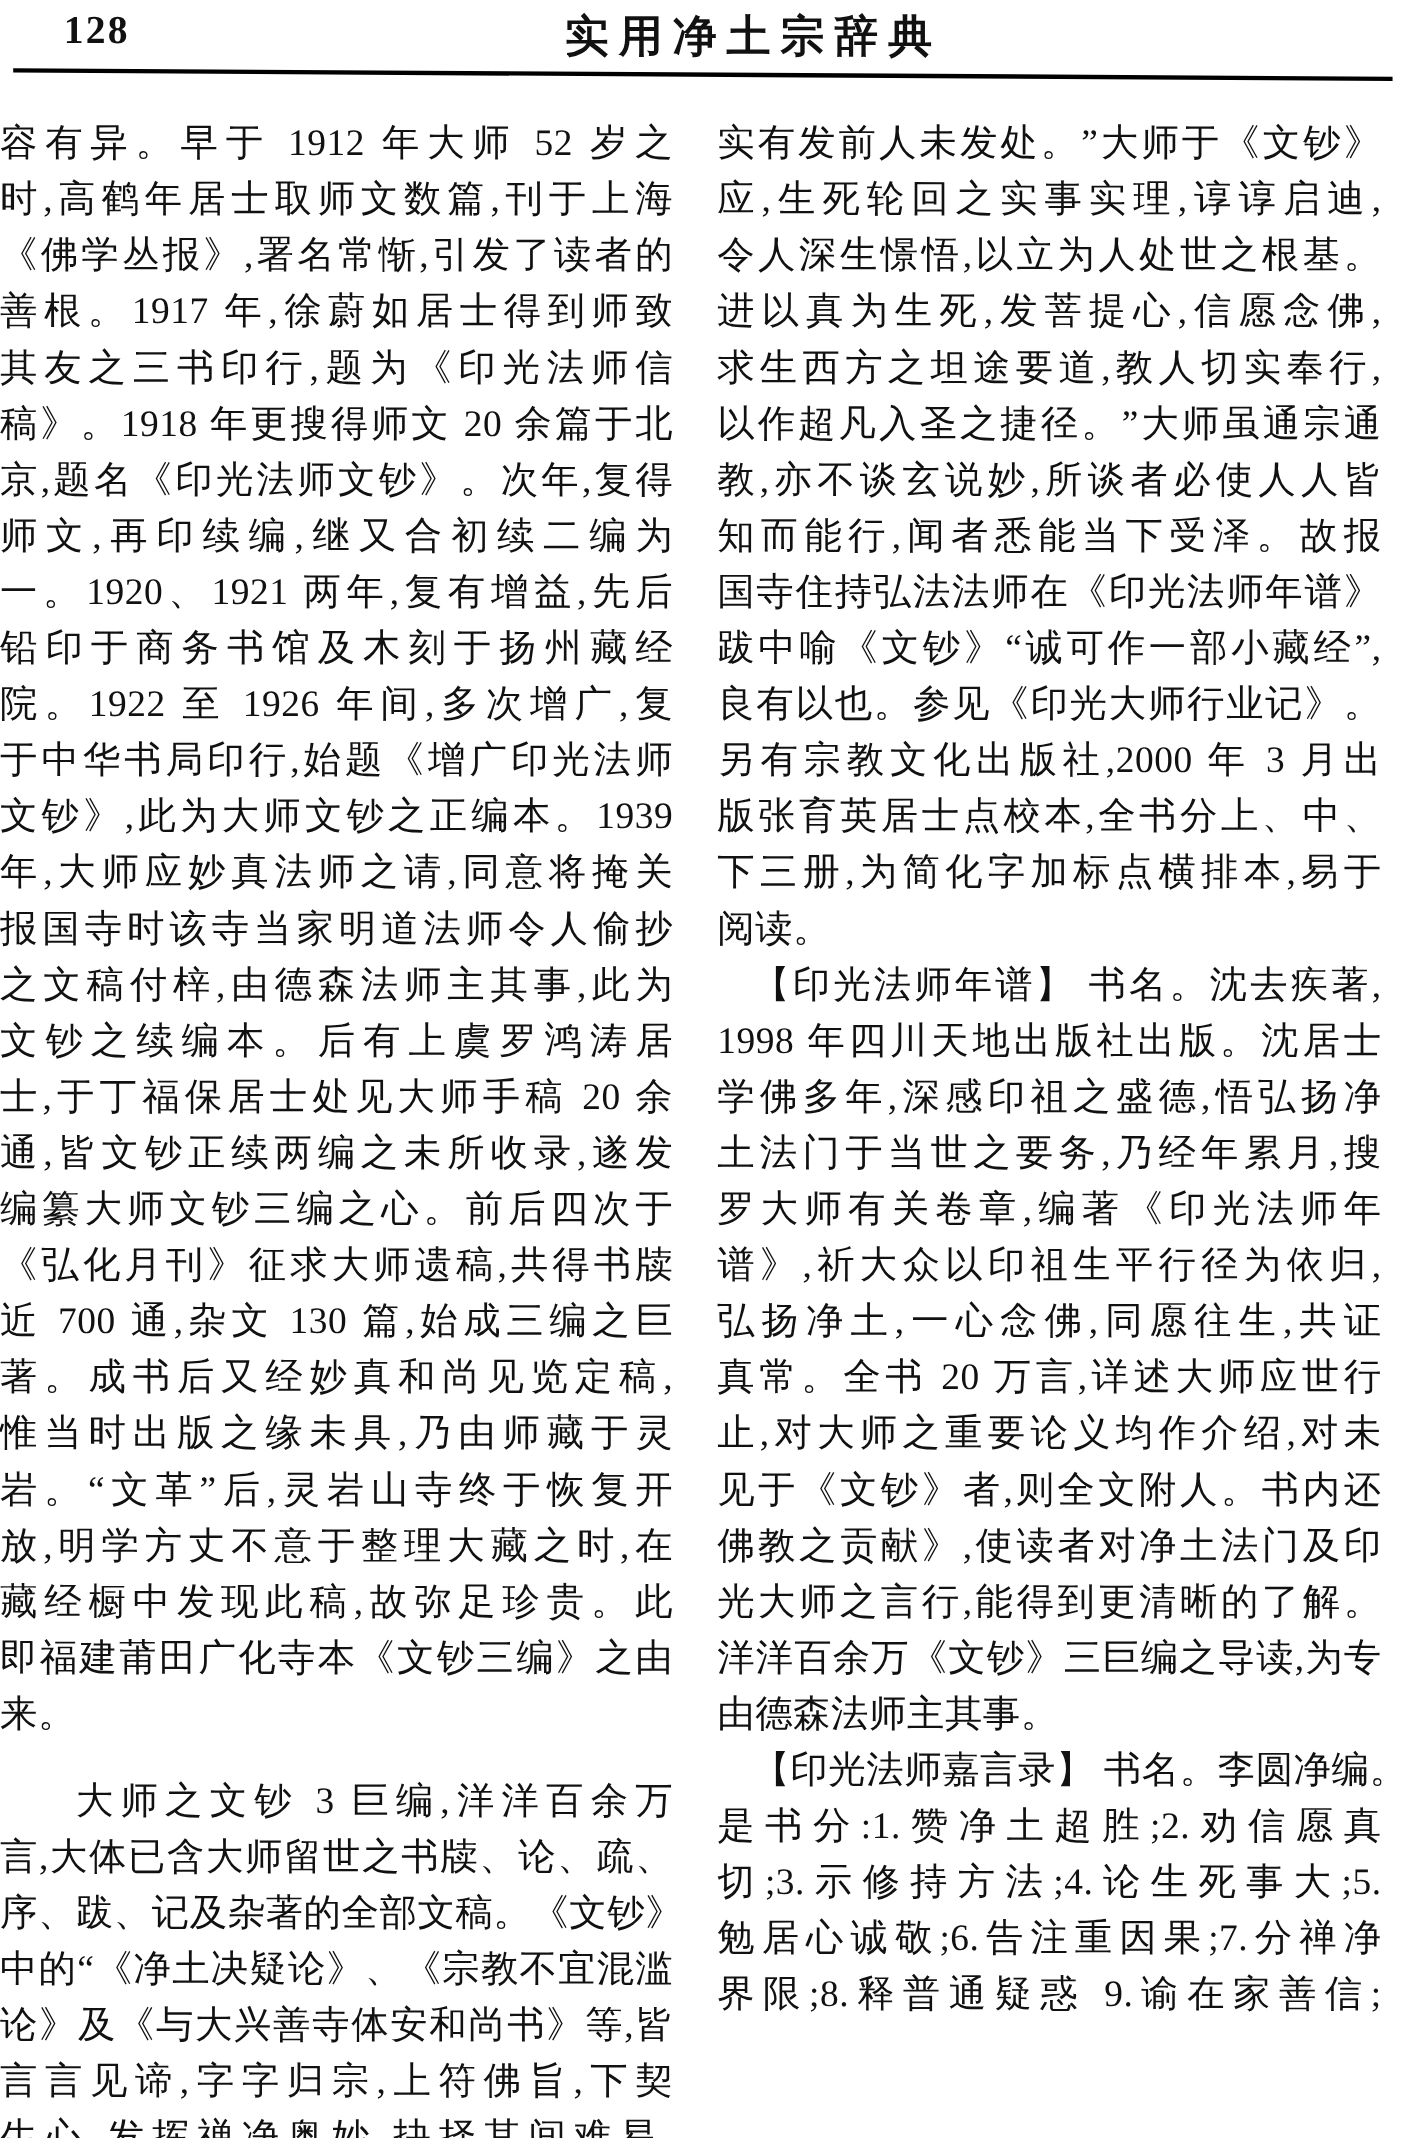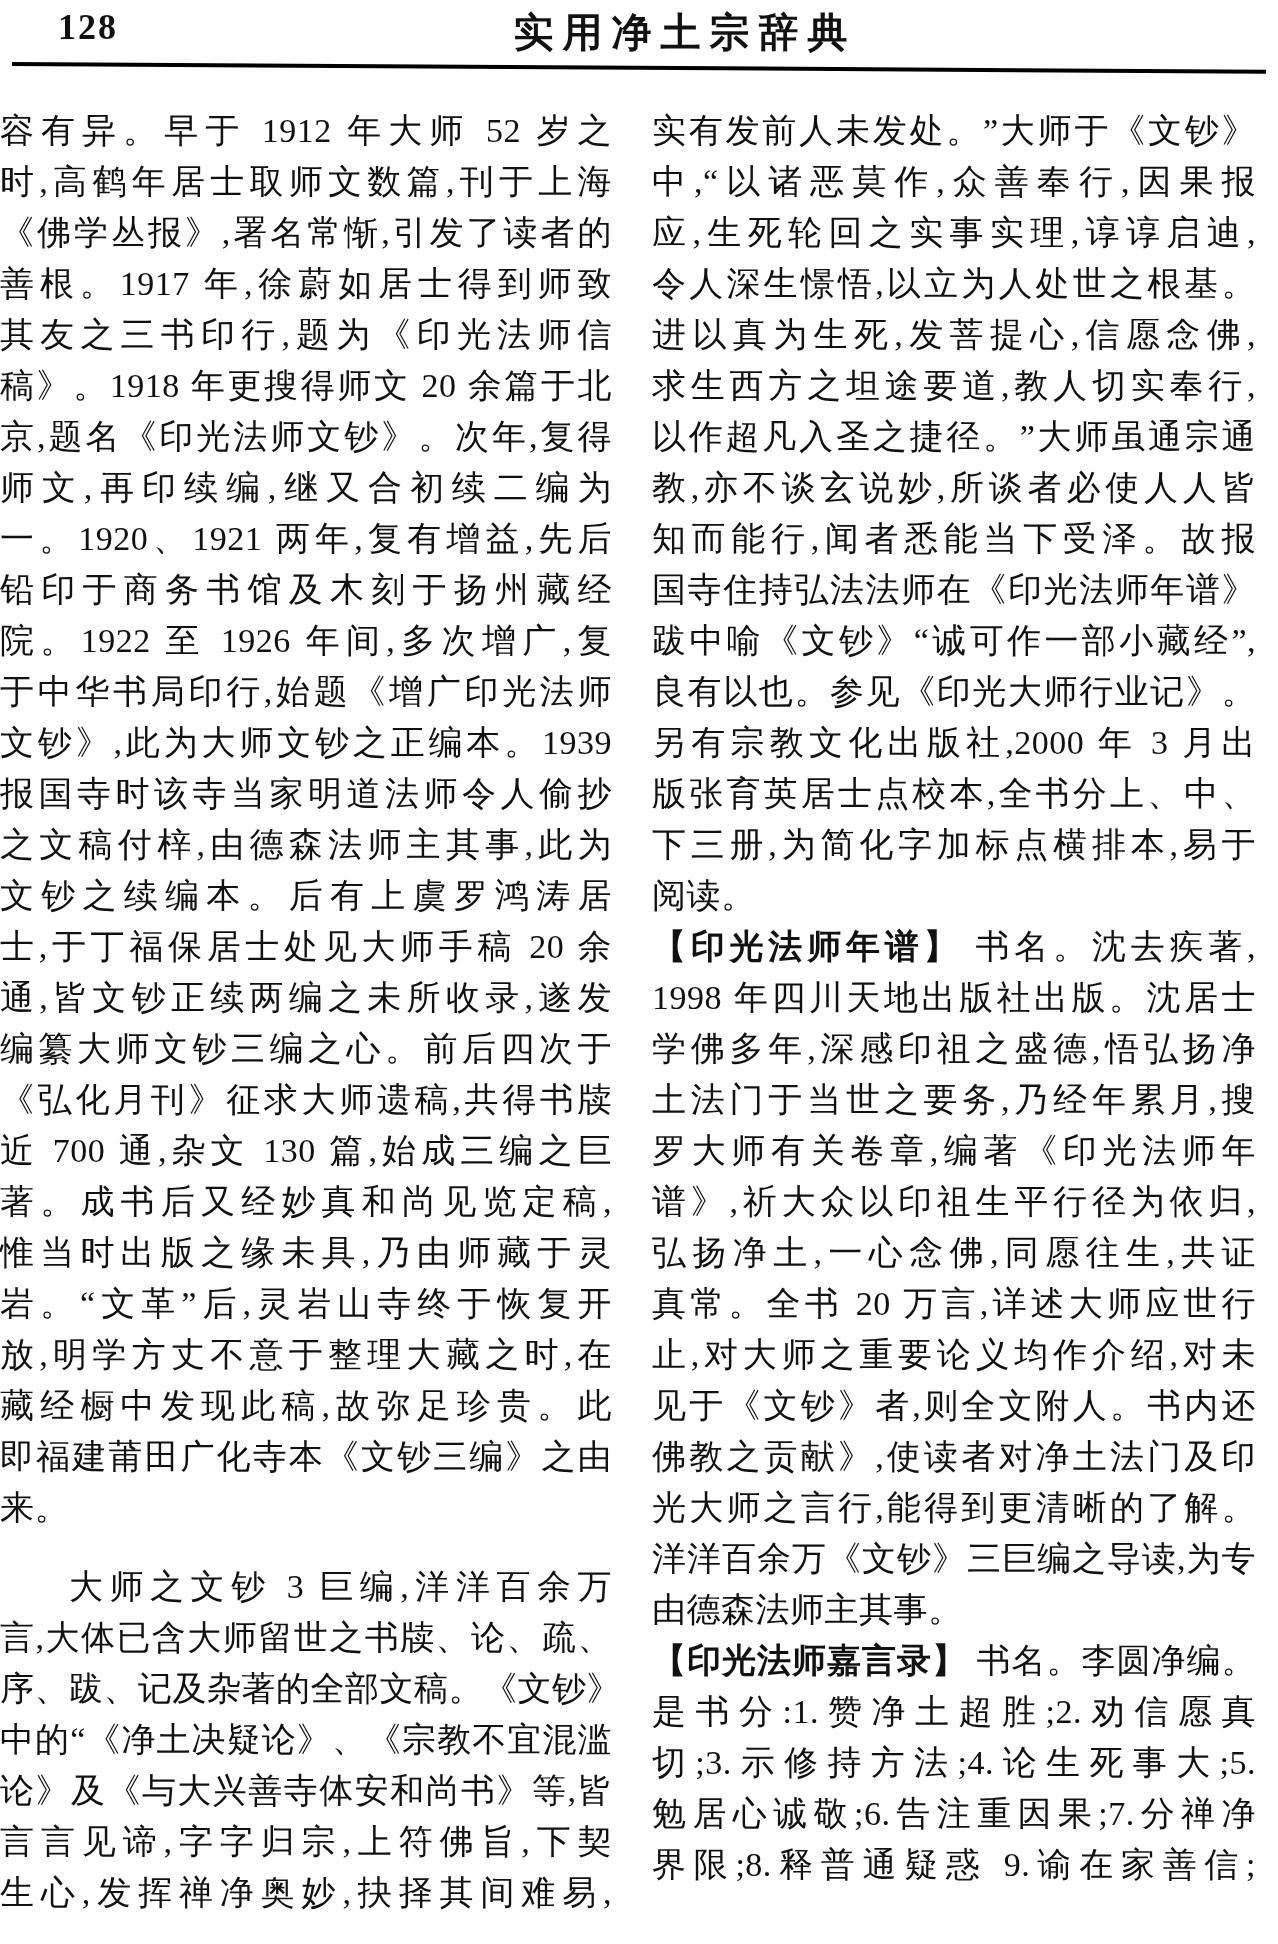--- a/index.html
+++ b/index.html
@@ -37,21 +37,21 @@
   .line{
     height:51px;line-height:51px;font-size:34px;
     text-align:justify;text-align-last:justify;
     text-justify:inter-character;
     white-space:nowrap;
     letter-spacing:0.5px;
     overflow:hidden;
   }
   .line.flush{text-align-last:left;}
   .line.indent{padding-left:69px;margin-top:28px;}
-  .headword{font-weight:bold;}
+  .headword{font-weight:normal;margin-left:32px;}
 </style>
 </head>
 <body>
 
 <div class="page">
   <header>
     <div class="pagenum">128</div>
     <div class="booktitle">实用净土宗辞典</div>
   </header>
   <div class="rule"></div>
@@ -63,20 +63,21 @@
         <div class="line"><span class="seg">善根。1917 年,徐蔚如居士得到师致</span></div>
         <div class="line"><span class="seg">其友之三书印行,题为《印光法师信</span></div>
         <div class="line"><span class="seg">稿》。1918 年更搜得师文 20 余篇于北</span></div>
         <div class="line"><span class="seg">京,题名《印光法师文钞》。次年,复得</span></div>
         <div class="line"><span class="seg">师文,再印续编,继又合初续二编为</span></div>
         <div class="line"><span class="seg">一。1920、1921 两年,复有增益,先后</span></div>
         <div class="line"><span class="seg">铅印于商务书馆及木刻于扬州藏经</span></div>
         <div class="line"><span class="seg">院。1922 至 1926 年间,多次增广,复</span></div>
         <div class="line"><span class="seg">于中华书局印行,始题《增广印光法师</span></div>
         <div class="line"><span class="seg">文钞》,此为大师文钞之正编本。1939</span></div>
+        <div class="line"><span class="seg">年,大师应妙真法师之请,同意将掩关</span></div>
         <div class="line"><span class="seg">报国寺时该寺当家明道法师令人偷抄</span></div>
         <div class="line"><span class="seg">之文稿付梓,由德森法师主其事,此为</span></div>
         <div class="line"><span class="seg">文钞之续编本。后有上虞罗鸿涛居</span></div>
         <div class="line"><span class="seg">士,于丁福保居士处见大师手稿 20 余</span></div>
         <div class="line"><span class="seg">通,皆文钞正续两编之未所收录,遂发</span></div>
         <div class="line"><span class="seg">编纂大师文钞三编之心。前后四次于</span></div>
         <div class="line"><span class="seg">《弘化月刊》征求大师遗稿,共得书牍</span></div>
         <div class="line"><span class="seg">近 700 通,杂文 130 篇,始成三编之巨</span></div>
         <div class="line"><span class="seg">著。成书后又经妙真和尚见览定稿,</span></div>
         <div class="line"><span class="seg">惟当时出版之缘未具,乃由师藏于灵</span></div>
@@ -88,21 +89,20 @@
         <div class="line indent"><span class="seg">大师之文钞 3 巨编,洋洋百余万</span></div>
         <div class="line"><span class="seg">言,大体已含大师留世之书牍、论、疏、</span></div>
         <div class="line"><span class="seg">序、跋、记及杂著的全部文稿。《文钞》</span></div>
         <div class="line"><span class="seg">中的“《净土决疑论》、《宗教不宜混滥</span></div>
         <div class="line"><span class="seg">论》及《与大兴善寺体安和尚书》等,皆</span></div>
         <div class="line"><span class="seg">言言见谛,字字归宗,上符佛旨,下契</span></div>
         <div class="line"><span class="seg">生心,发挥禅净奥妙,抉择其间难易,</span></div>
       </div>
     <div class="col col-right" id="col-right">
         <div class="line"><span class="seg">实有发前人未发处。”大师于《文钞》</span></div>
-        <div class="line"><span class="seg">中,“以诸恶莫作,众善奉行,因果报</span></div>
         <div class="line"><span class="seg">应,生死轮回之实事实理,谆谆启迪,</span></div>
         <div class="line"><span class="seg">令人深生憬悟,以立为人处世之根基。</span></div>
         <div class="line"><span class="seg">进以真为生死,发菩提心,信愿念佛,</span></div>
         <div class="line"><span class="seg">求生西方之坦途要道,教人切实奉行,</span></div>
         <div class="line"><span class="seg">以作超凡入圣之捷径。”大师虽通宗通</span></div>
         <div class="line"><span class="seg">教,亦不谈玄说妙,所谈者必使人人皆</span></div>
         <div class="line"><span class="seg">知而能行,闻者悉能当下受泽。故报</span></div>
         <div class="line"><span class="seg">国寺住持弘法法师在《印光法师年谱》</span></div>
         <div class="line"><span class="seg">跋中喻《文钞》“诚可作一部小藏经”,</span></div>
         <div class="line"><span class="seg">良有以也。参见《印光大师行业记》。</span></div>

